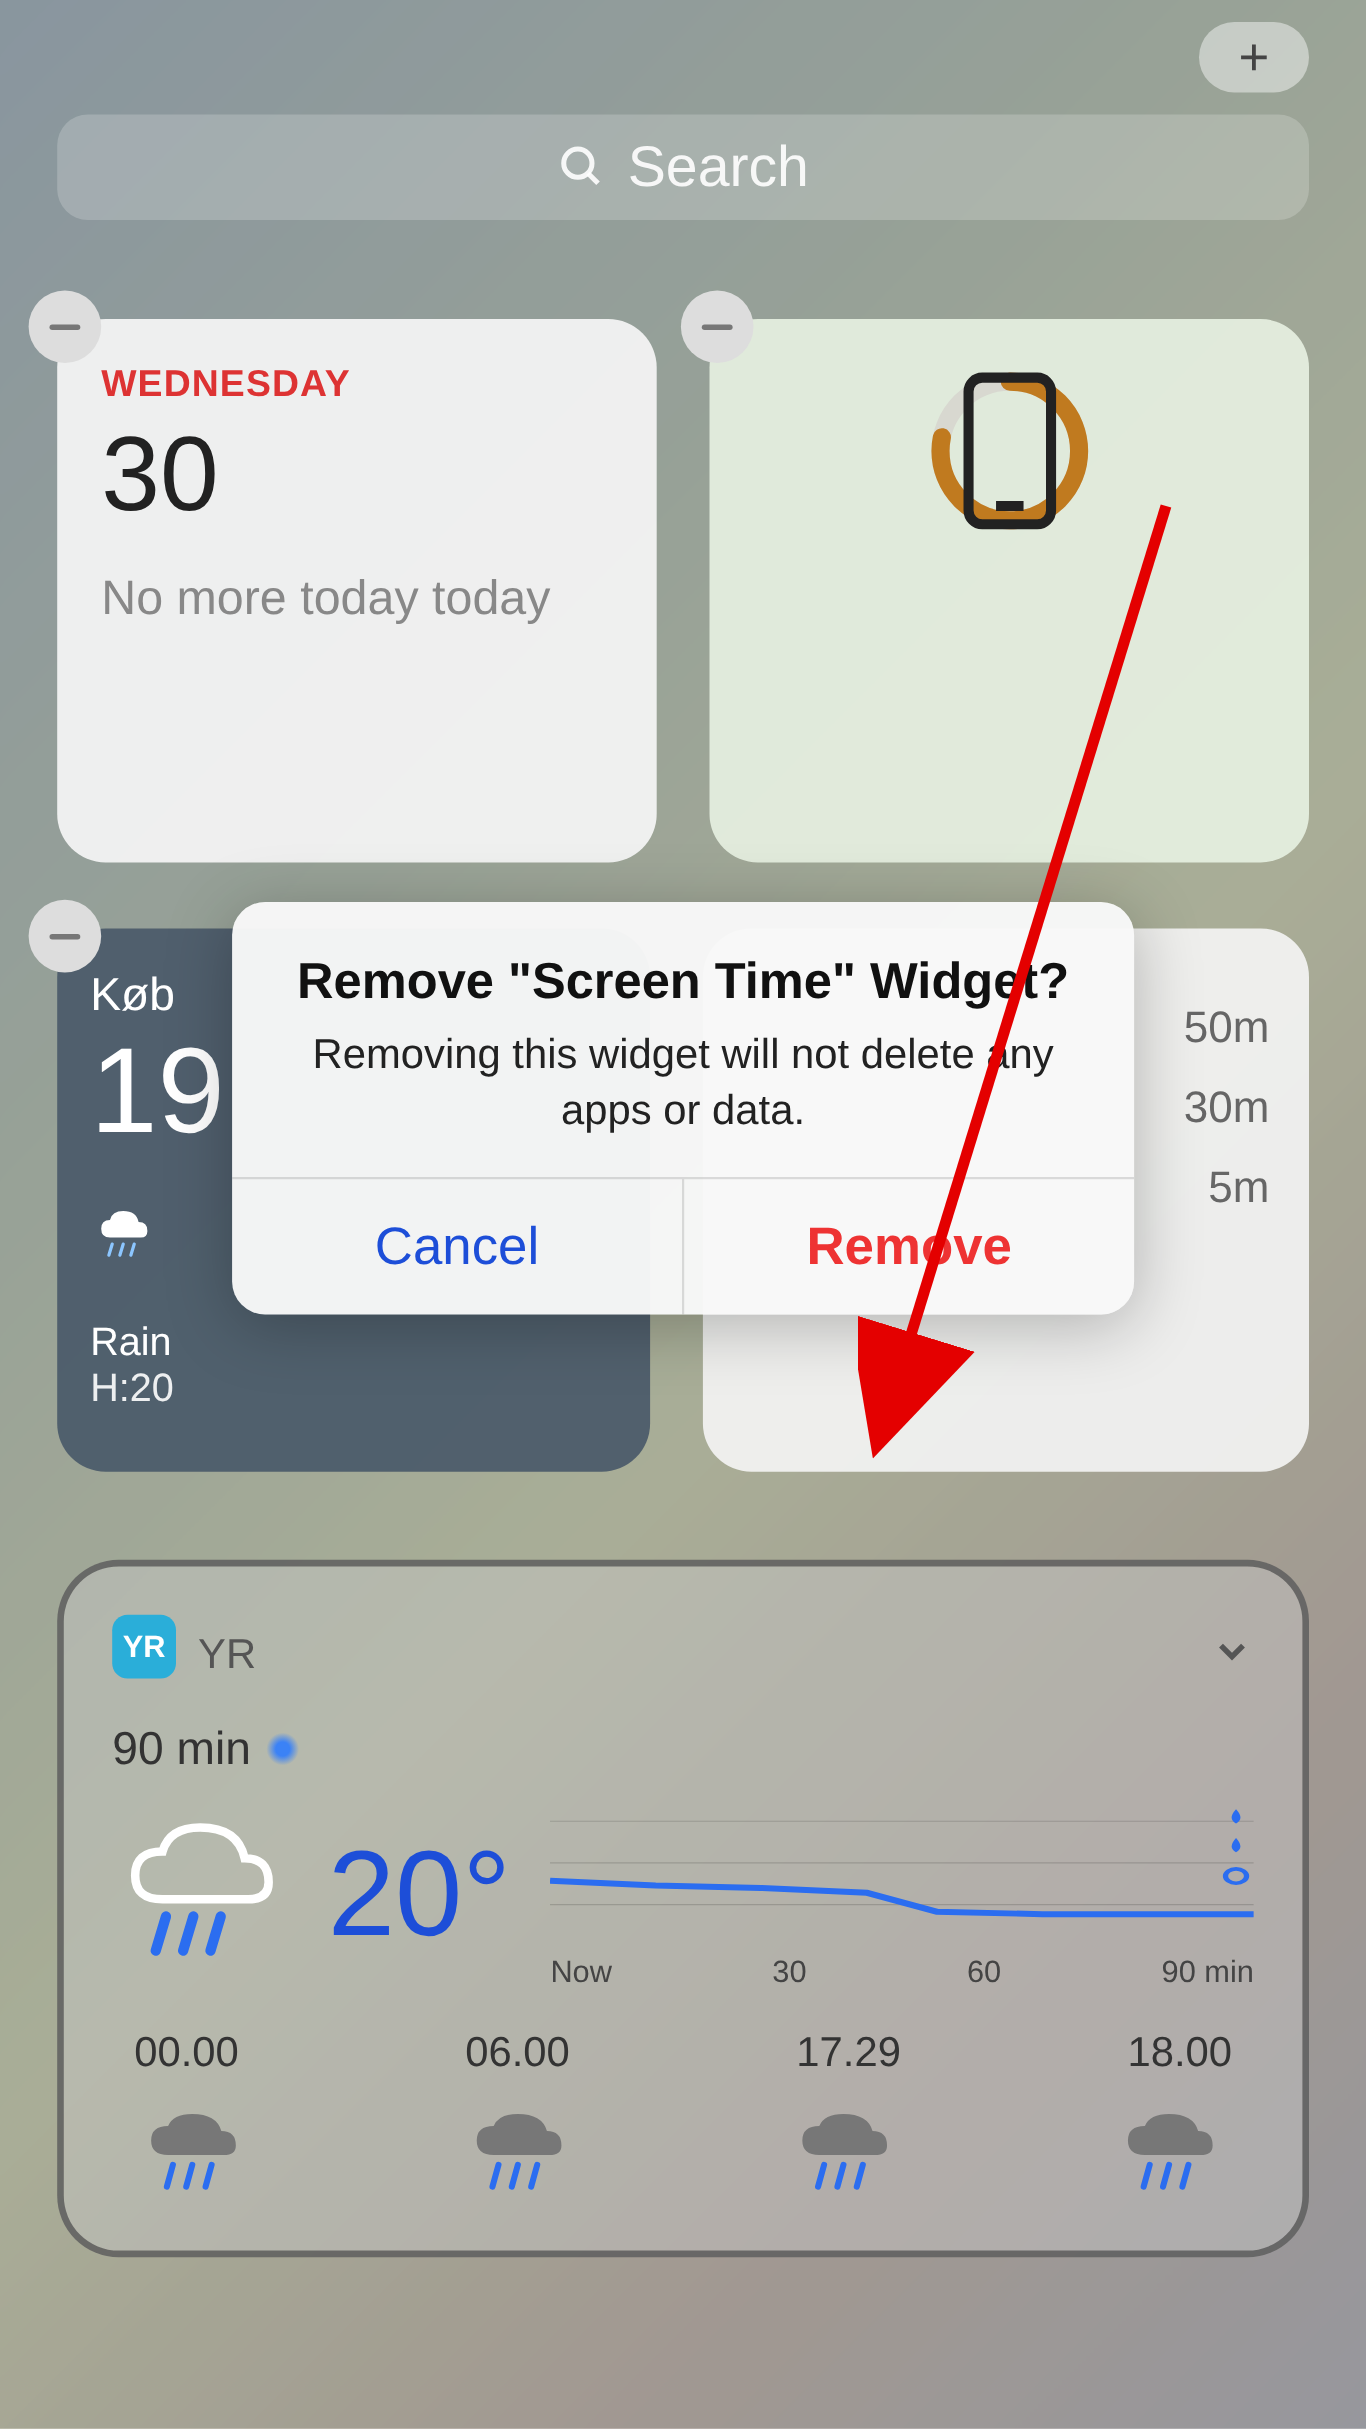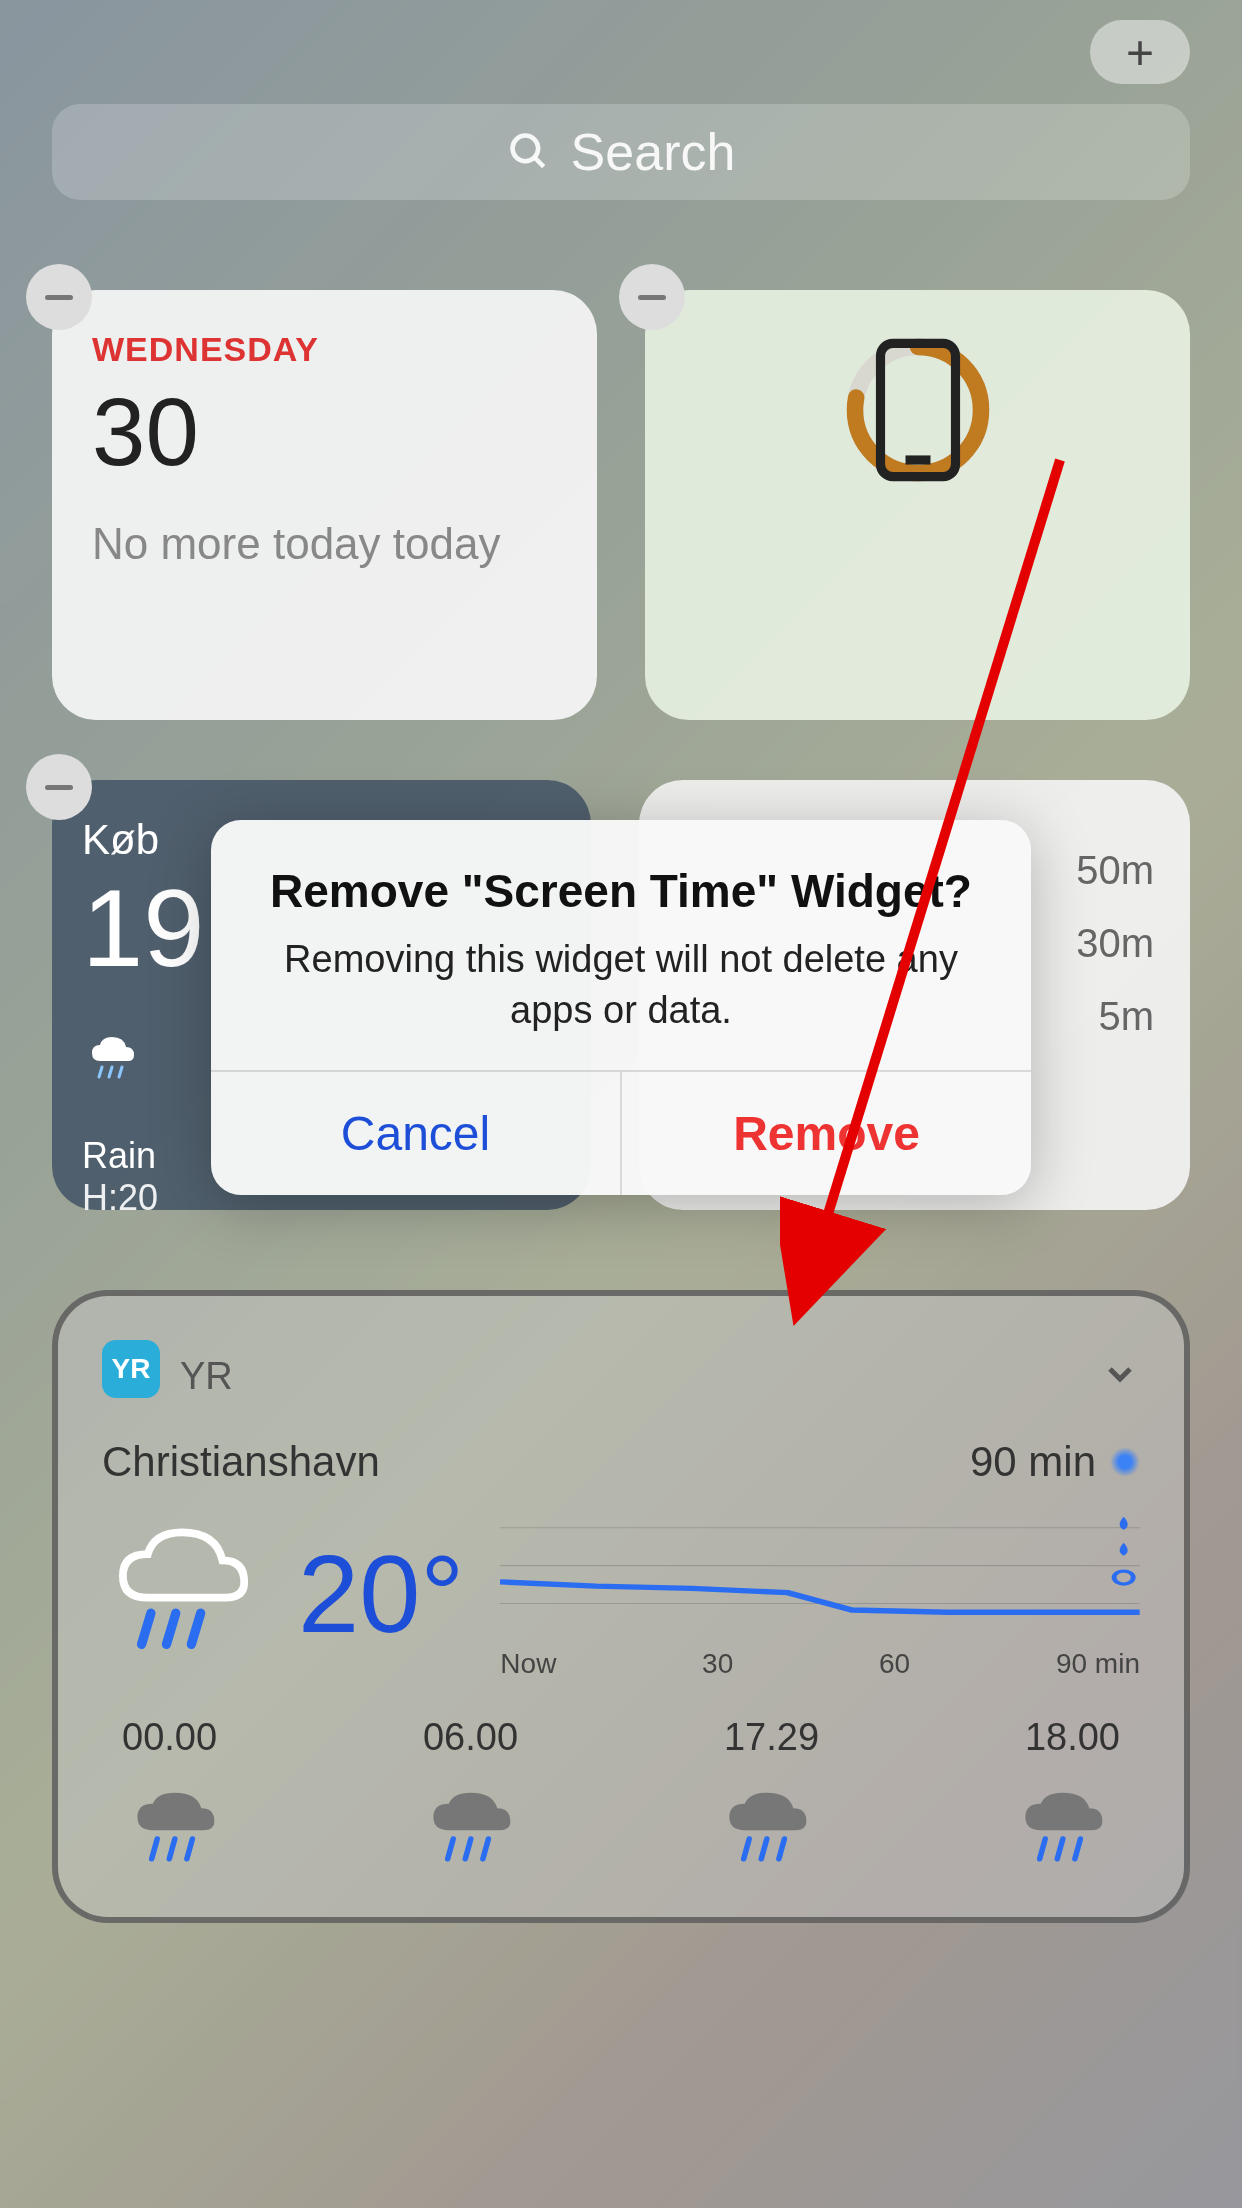--- a/index.html
+++ b/index.html
@@ -48,21 +48,21 @@
     .search-bar svg { width: 44px; height: 44px; }
     .search-bar span { font-size: 52px; color: rgba(255,255,255,0.9); }
     .widget-row {
       display: flex;
       gap: 48px;
       margin-bottom: 60px;
     }
     .widget {
       position: relative;
       flex: 1;
-      height: 430px;
+      height: 494px;
       border-radius: 44px;
       padding: 40px;
     }
     .remove-badge {
       position: absolute;
       top: -26px; left: -26px;
       width: 66px; height: 66px;
       background: #ddd;
       border-radius: 50%;
       display: flex; align-items: center; justify-content: center;
@@ -251,21 +251,20 @@
     <div class="yr-header">
       <div class="yr-logo">YR</div>
       <div class="yr-title">YR</div>
       <div class="yr-chevron">
         <svg width="40" height="40" viewBox="0 0 24 24" fill="none" stroke="#555" stroke-width="3">
             <polyline points="6 9 12 15 18 9"></polyline>
           </svg>
       </div>
     </div>
     <div class="yr-row-1">
-      <span>Christianshavn</span>
       <span class="radar-dot">
         <span>90 min</span>
         <span class="radar-pulse"></span>
       </span>
     </div>
     <div class="yr-main">
       <svg width="160" height="140" viewBox="0 0 100 90">
         <path d="M28 48 Q12 48 12 34 Q12 20 28 20 Q32 6 50 6 Q72 6 76 24 Q90 24 90 38 Q90 48 78 48 Z" fill="none" stroke="#fff" stroke-width="5"></path>
         <line x1="30" y1="58" x2="24" y2="78" stroke="#2b6df0" stroke-width="6" stroke-linecap="round"></line>
         <line x1="46" y1="58" x2="40" y2="78" stroke="#2b6df0" stroke-width="6" stroke-linecap="round"></line>

